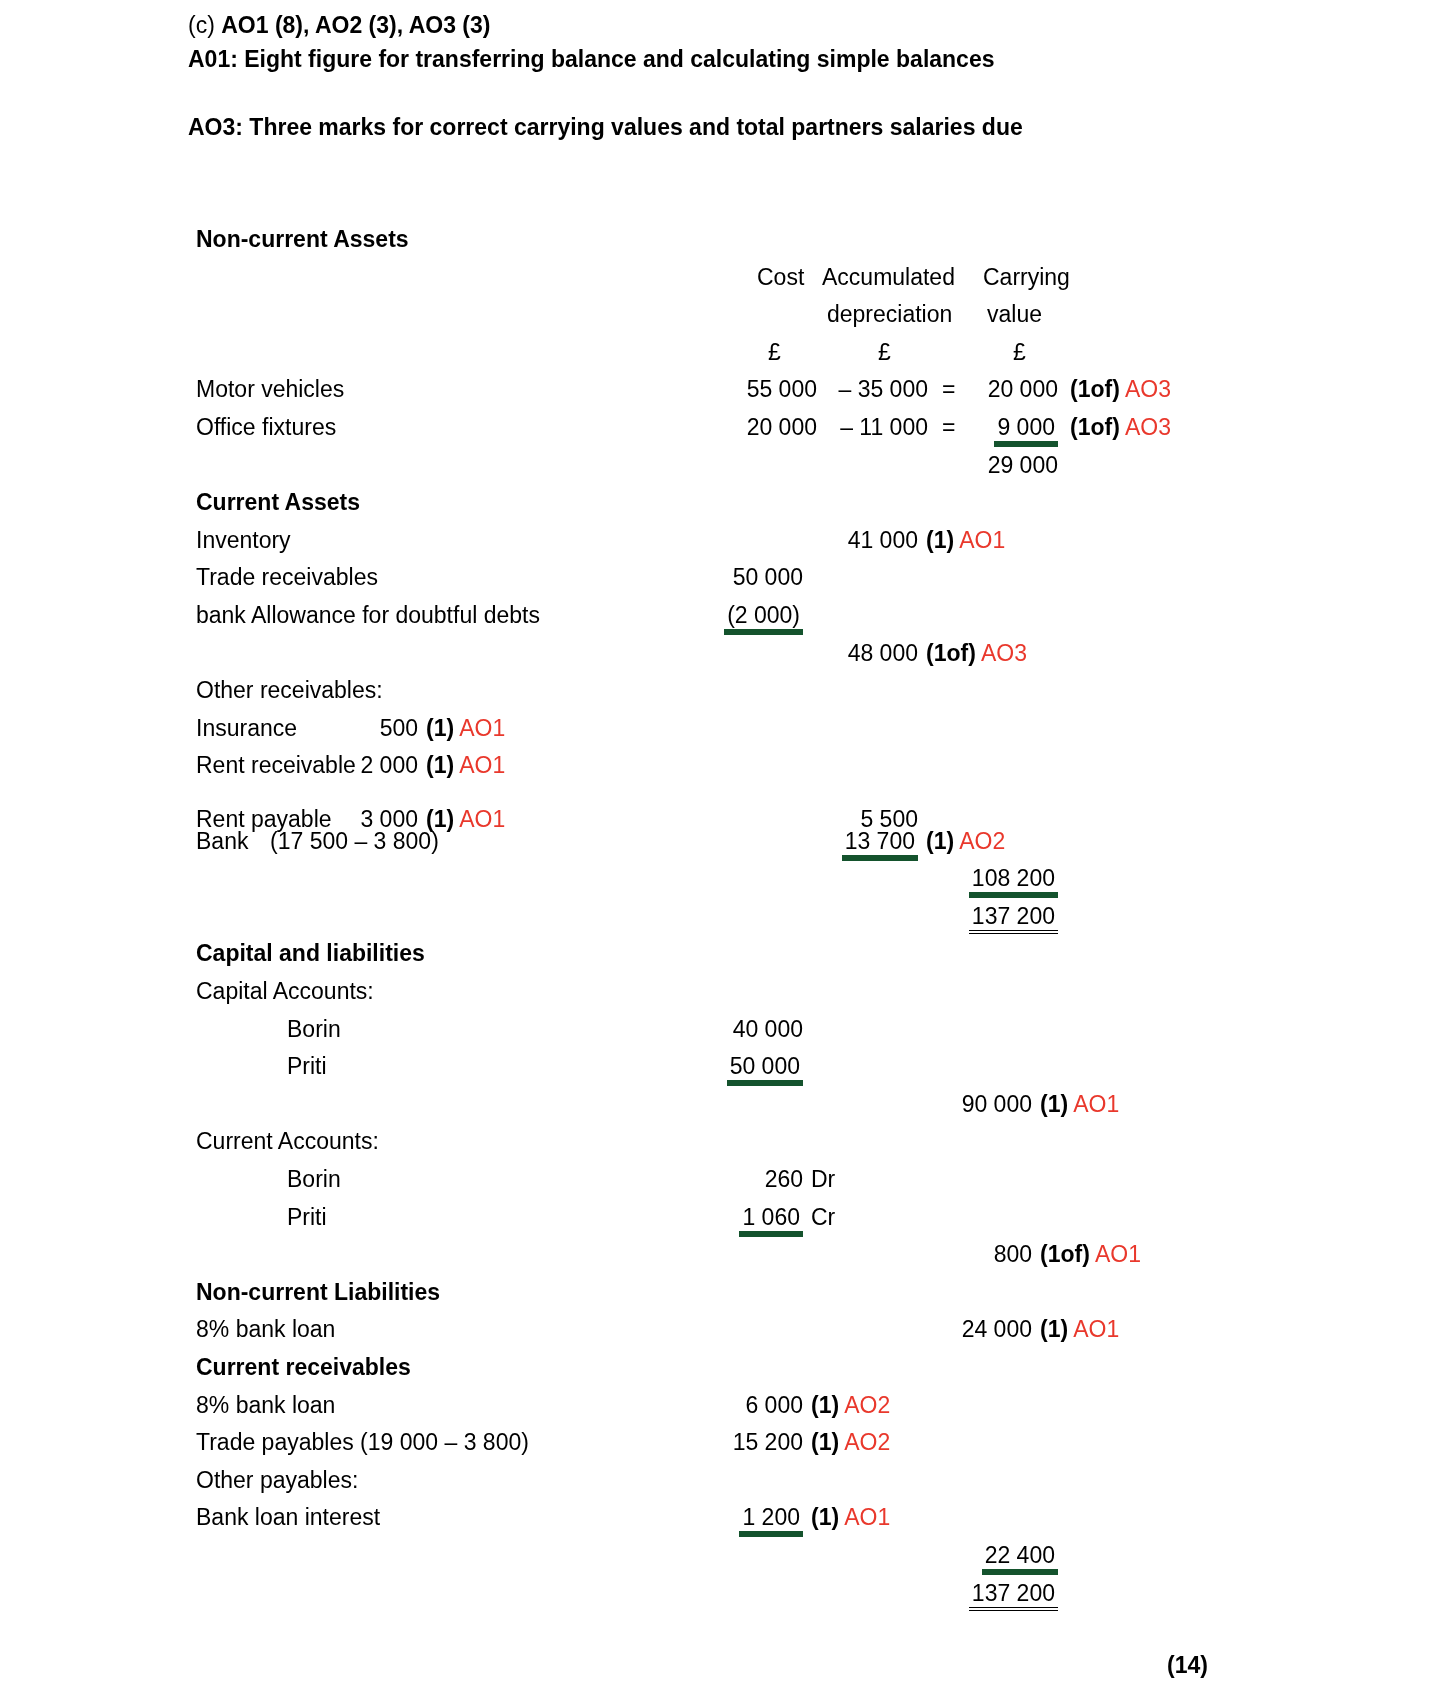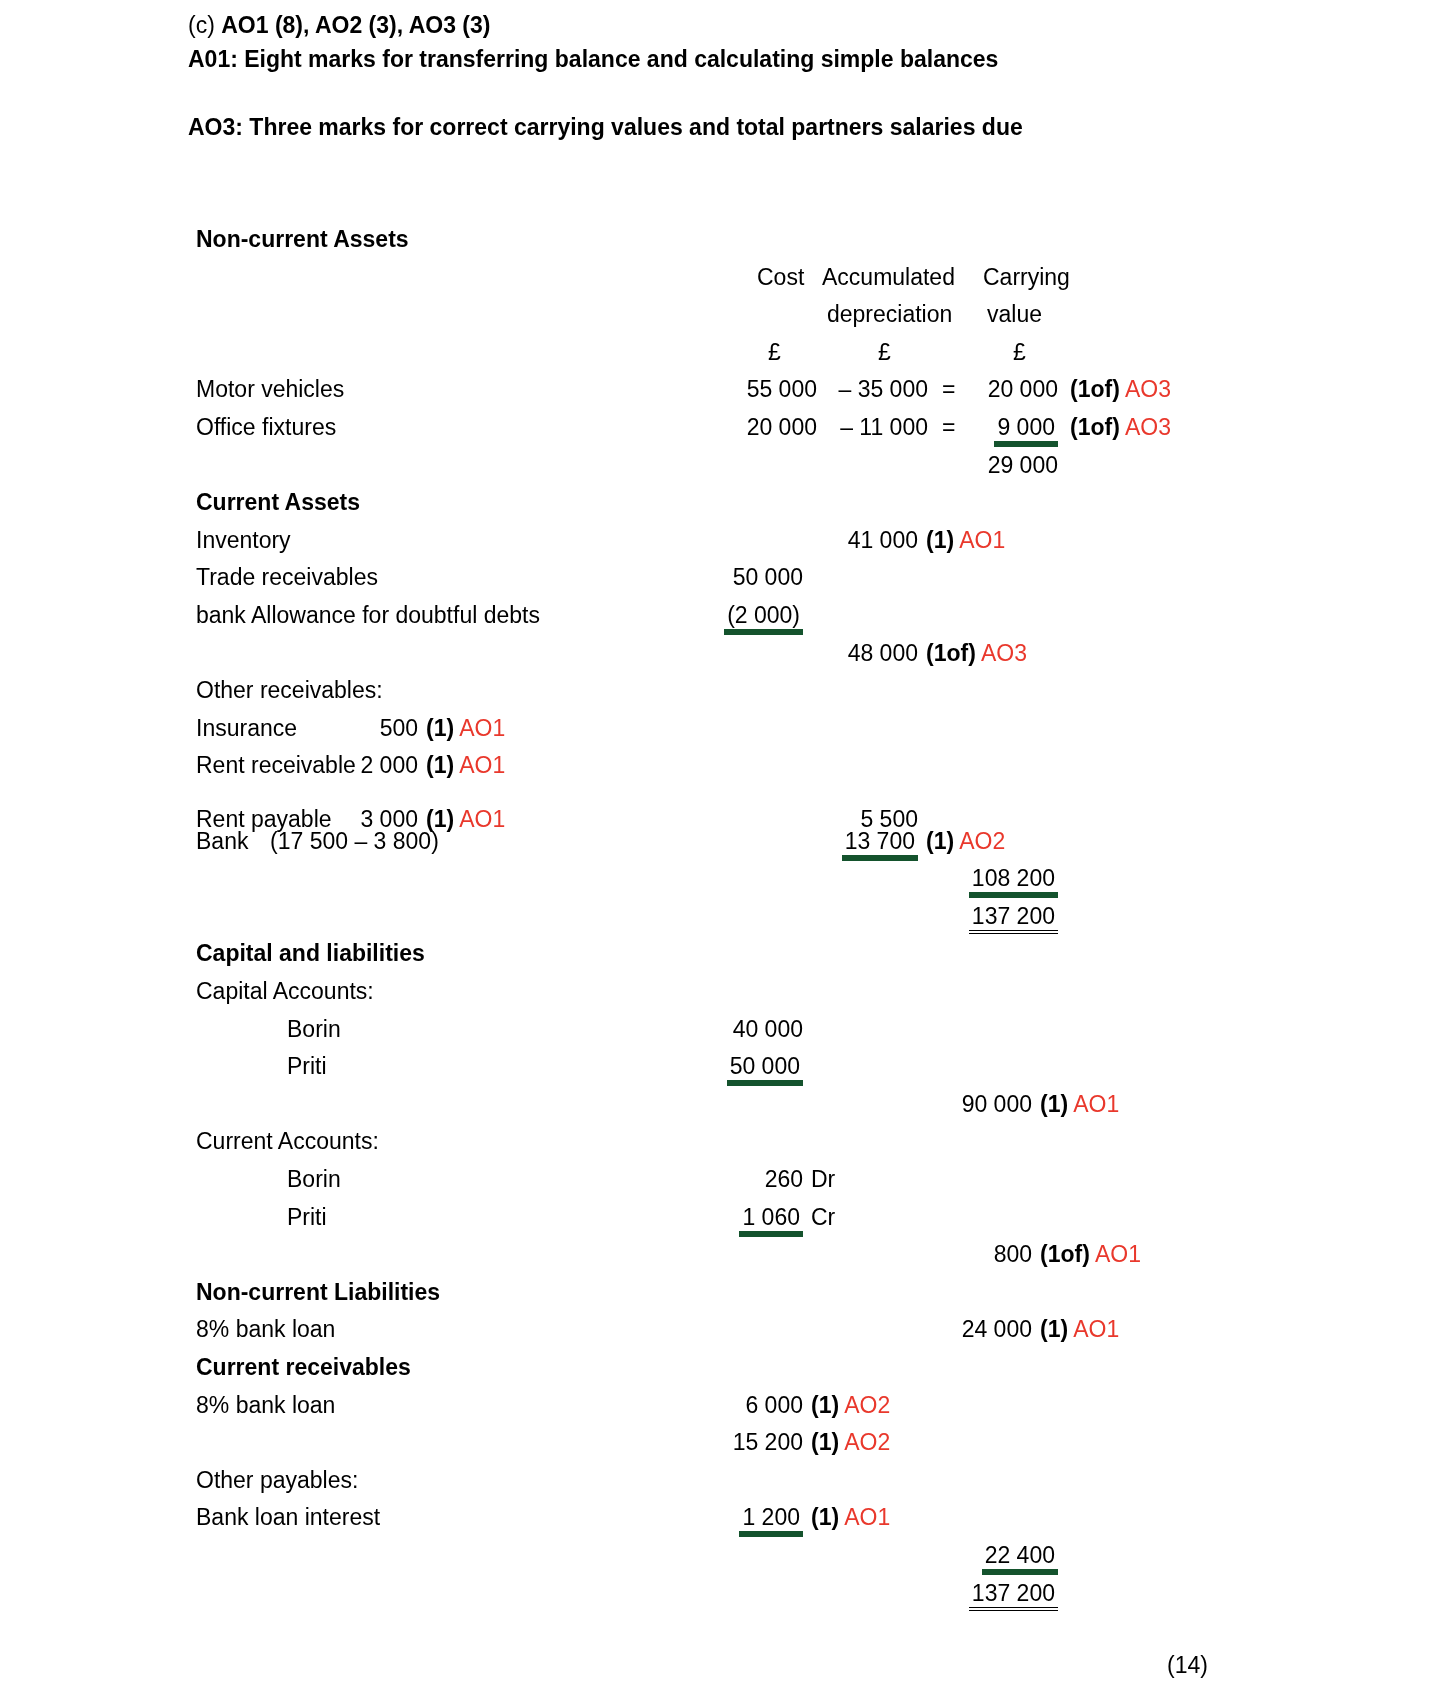--- a/index.html
+++ b/index.html
@@ -42,29 +42,29 @@
   .k-hcarry  {left:983px;}
   .k-hdep    {left:827px;}
   .k-hval    {left:987px;}
   .k-p1      {left:768px;}
   .k-p2      {left:878px;}
   .k-p3      {left:1013px;}
   .u1{border-bottom:6px solid #14532d;padding:0 3px 1px 3px;}
   .u2{border-bottom:4px double #000;padding:0 3px 1px 3px;}
   .hdrline{left:188px;font-weight:bold;}
   #title{left:394px;top:187px;}
-  #mark-total{left:1100px;top:1652px;width:108px;text-align:right;font-weight:normal;}
+  #mark-total{left:1100px;top:1652px;width:108px;text-align:right;font-weight:bold;}
 </style>
 </head>
 <body>
 
 <div id="page">
 
   <div class="abs hdrline" style="top:12px"><span style="font-weight:normal">(c) </span><span>AO1 (8), AO2 (3), AO3 (3)</span></div>
-  <div class="abs hdrline" style="top:46px">A01: Eight marks for transferring balance and calculating simple balances</div>
+  <div class="abs hdrline" style="top:46px">A01: Eight figure for transferring balance and calculating simple balances</div>
   <div class="abs hdrline" style="top:114px">AO3: Three marks for correct carrying values and total partners salaries due</div>
 
 
   <div id="rows-host">
       <div class="row" style="top: 224px;">
         <span class="k-labelb">Non-current Assets</span>
       </div>
       <div class="row" style="top: 262px;">
         <span class="k-hcost">Cost</span>
         <span class="k-hacc">Accumulated</span>
@@ -194,20 +194,21 @@
       </div>
       <div class="row" style="top: 1352px;">
         <span class="k-labelb">Current receivables</span>
       </div>
       <div class="row" style="top: 1390px;">
         <span class="k-label">8% bank loan</span>
         <span class="k-mid">6 000</span>
         <span class="k-a813"><span class="bold">(1)</span> <span class="red">AO2</span></span>
       </div>
       <div class="row" style="top: 1427px;">
+        <span class="k-label">Trade payables  (19 000 – 3 800)</span>
         <span class="k-mid">15 200</span>
         <span class="k-a813"><span class="bold">(1)</span> <span class="red">AO2</span></span>
       </div>
       <div class="row" style="top: 1465px;">
         <span class="k-label">Other payables:</span>
       </div>
       <div class="row" style="top: 1502px;">
         <span class="k-label">Bank loan interest</span>
         <span class="k-mid"><span class="u1">1 200</span></span>
         <span class="k-a813"><span class="bold">(1)</span> <span class="red">AO1</span></span>

